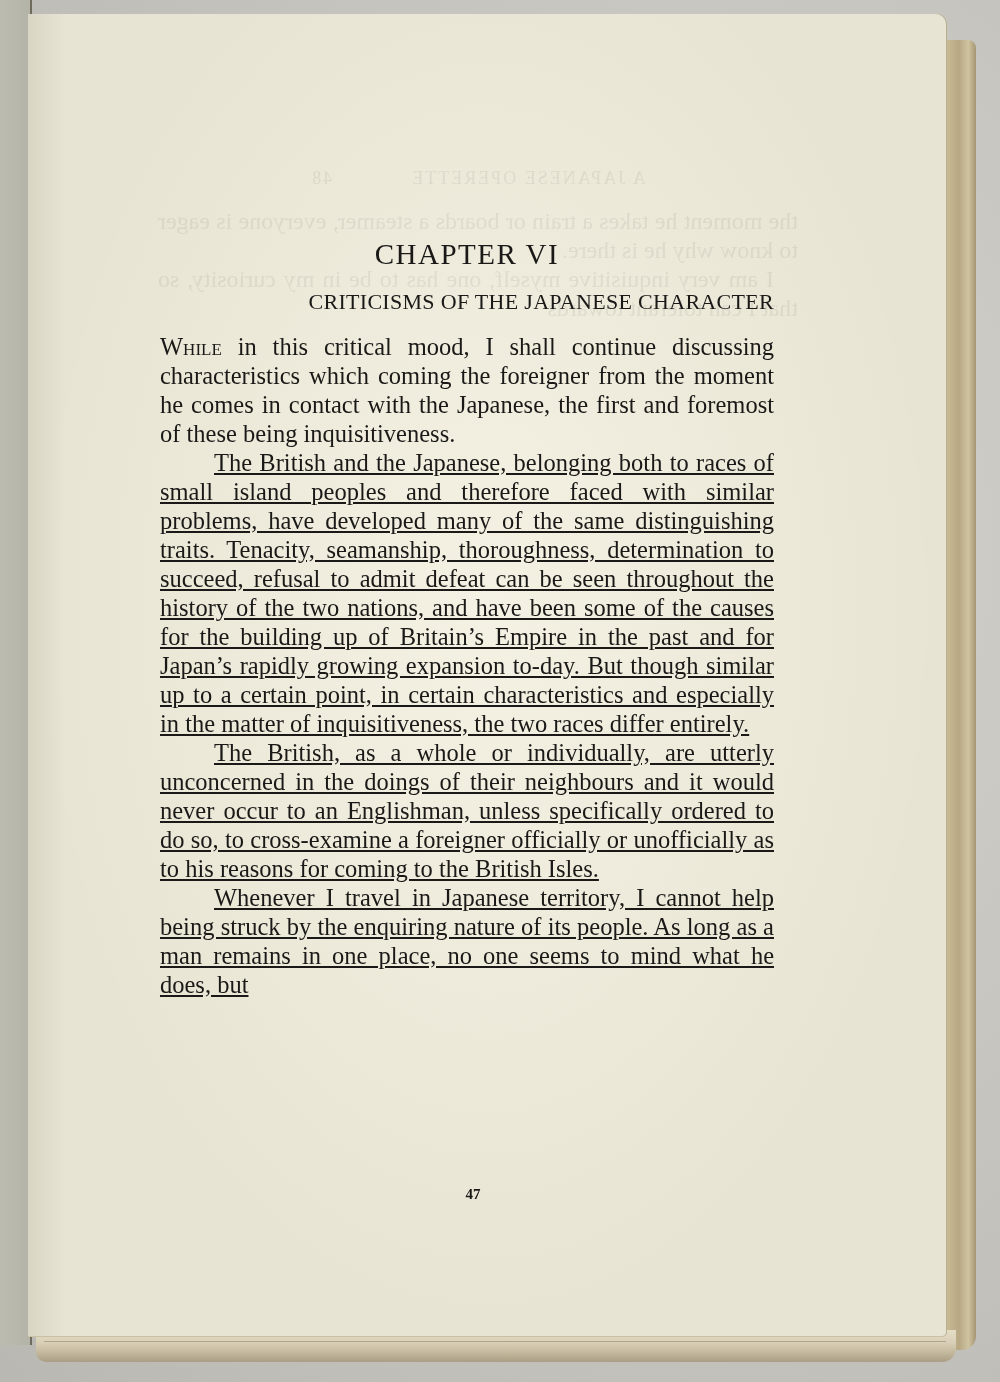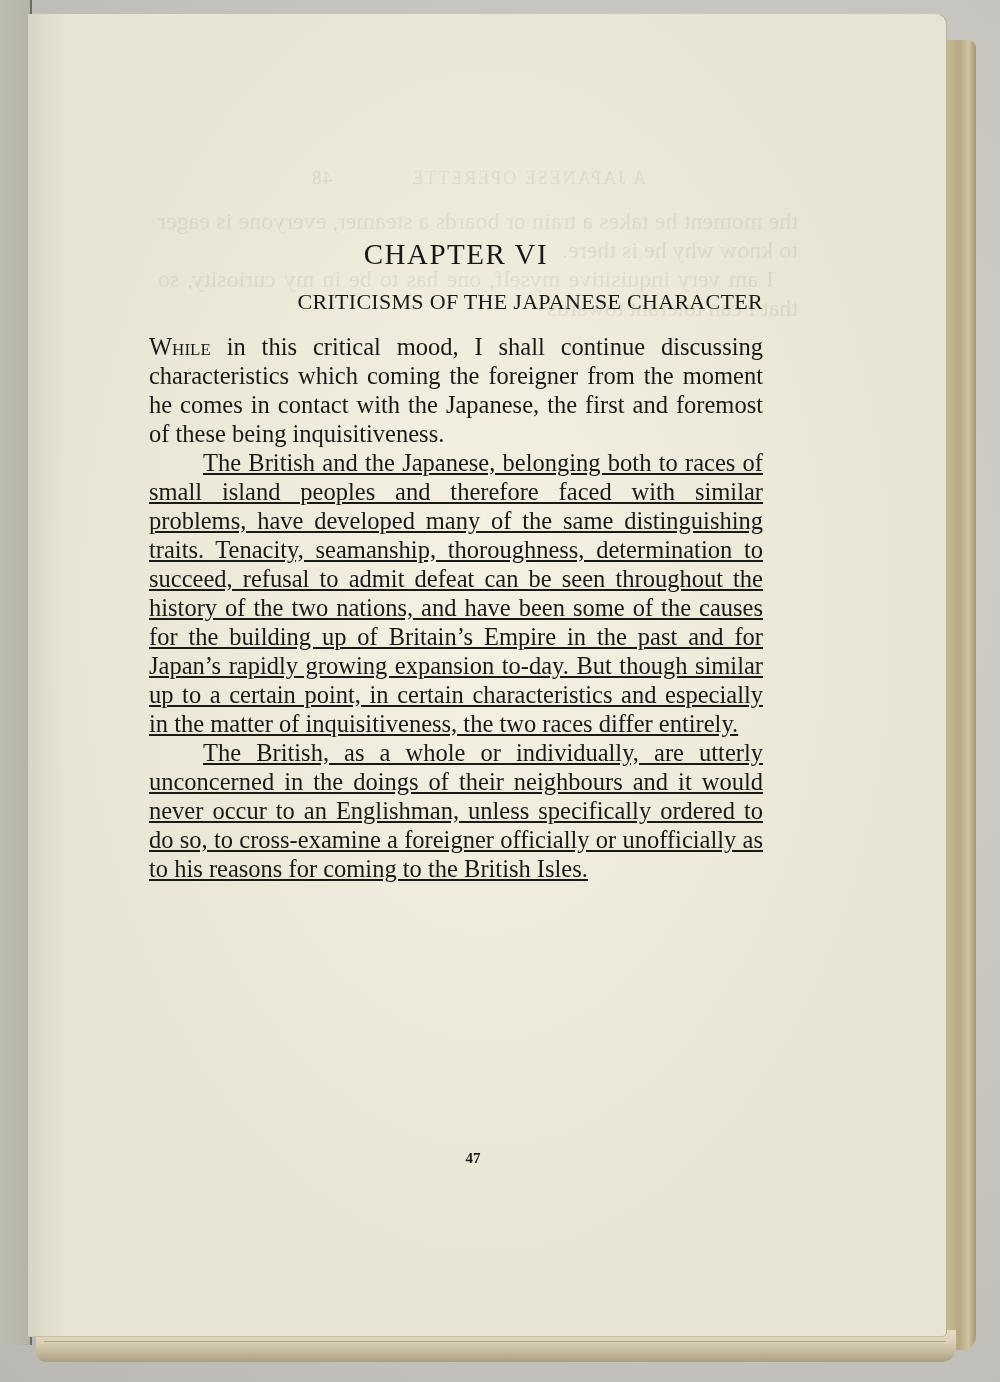--- a/index.html
+++ b/index.html
@@ -47,39 +47,39 @@
       position: absolute; left: 130px; top: 150px; width: 640px;
       color: rgba(90, 88, 78, 0.10);
       font-size: 24px; line-height: 29px;
       transform: scaleX(-1);
       text-align: justify;
       pointer-events: none;
     }
     .bleed .runhead { text-align: center; font-size: 18px; letter-spacing: 2px; margin-bottom: 14px; }
 
     .content {
-      position: absolute; left: 121px; top: 222px; width: 614px;
+      position: absolute; left: 132px; top: 222px; width: 614px;
       color: #1a1917;
     }
     .chapter-title {
       text-align: center; font-size: 29px; letter-spacing: 1.5px;
       margin: 0; height: 44px; line-height: 36px; font-weight: normal;
     }
     .chapter-subtitle {
       text-align: right; font-size: 22px; margin: 0; height: 52px; line-height: 44px;
       font-weight: normal; letter-spacing: 0.3px;
     }
     .body-text p {
       margin: 0; font-size: 24.5px; line-height: 29px; text-align: justify;
       hyphens: manual;
     }
     .body-text p.indent { text-indent: 54px; text-decoration: underline; }
     .smallcaps { font-variant: small-caps; font-family: Liberation Serif, serif; }
     .page-number {
-      position: absolute; left: 0; width: 100%; top: 1136px; text-align: center;
+      position: absolute; left: 0; width: 100%; top: 1172px; text-align: center;
       font-size: 15px; font-weight: bold; color: #1a1917;
       margin-left: -14px;
     }
   </style>
 </head>
 <body>
 
 <div class="backdrop"></div>
 <div class="left-page"></div>
 <div class="edge-right"></div>
@@ -96,17 +96,18 @@
   </div>
 
   <div class="content">
     <h1 class="chapter-title">CHAPTER VI</h1>
     <h2 class="chapter-subtitle">CRITICISMS OF THE JAPANESE CHARACTER</h2>
 
     <div class="body-text">
       <p><span class="smallcaps">While</span><span> in this critical mood, I shall continue dis­cussing characteristics which coming the foreigner from the moment he comes in contact with the Japanese, the first and foremost of these being inquisitiveness.</span></p>
       <p class="indent">The British and the Japanese, belonging both to races of small island peoples and therefore faced with similar problems, have developed many of the same distinguishing traits.  Tenacity, seamanship, thoroughness, determination to succeed, refusal to admit defeat can be seen throughout the history of the two nations, and have been some of the causes for the building up of Britain’s Empire in the past and for Japan’s rapidly growing expansion to-day.  But though similar up to a certain point, in certain characteristics and especially in the matter of inquisitiveness, the two races differ entirely.</p>
       <p class="indent">The British, as a whole or individually, are utterly unconcerned in the doings of their neigh­bours and it would never occur to an English­man, unless specifically ordered to do so, to cross-examine a foreigner officially or unofficially as to his reasons for coming to the British Isles.</p>
+      <p class="indent">Whenever I travel in Japanese territory, I cannot help being struck by the enquiring nature of its people.  As long as a man remains in one place, no one seems to mind what he does, but</p>
     </div>
   </div>
 
   <div class="page-number">47</div>
 </div>
 
 </body></html>

